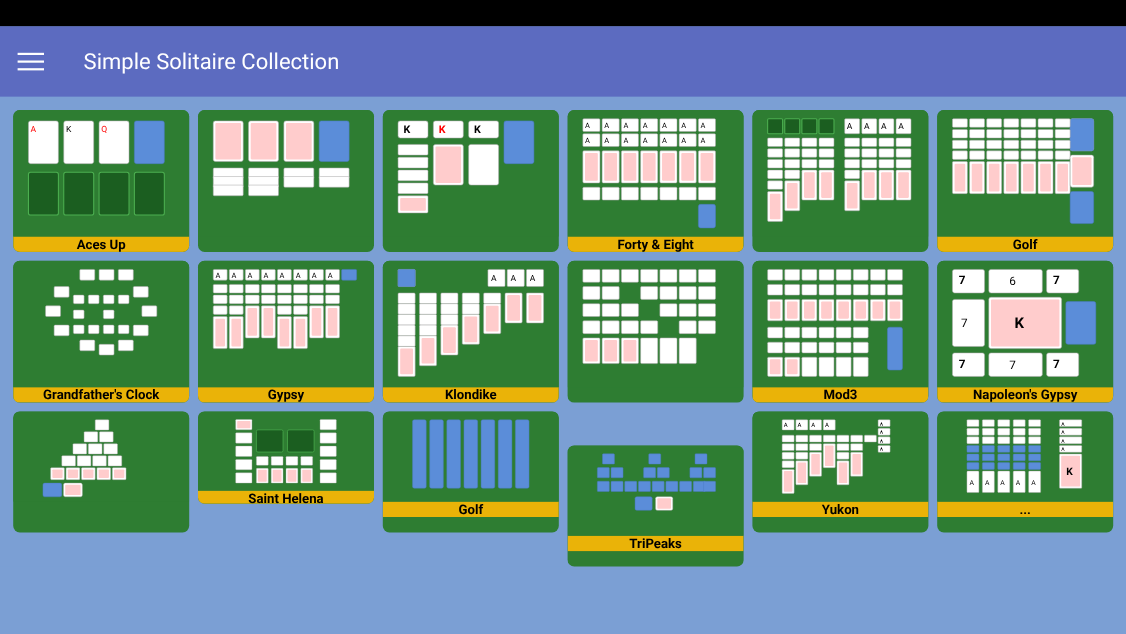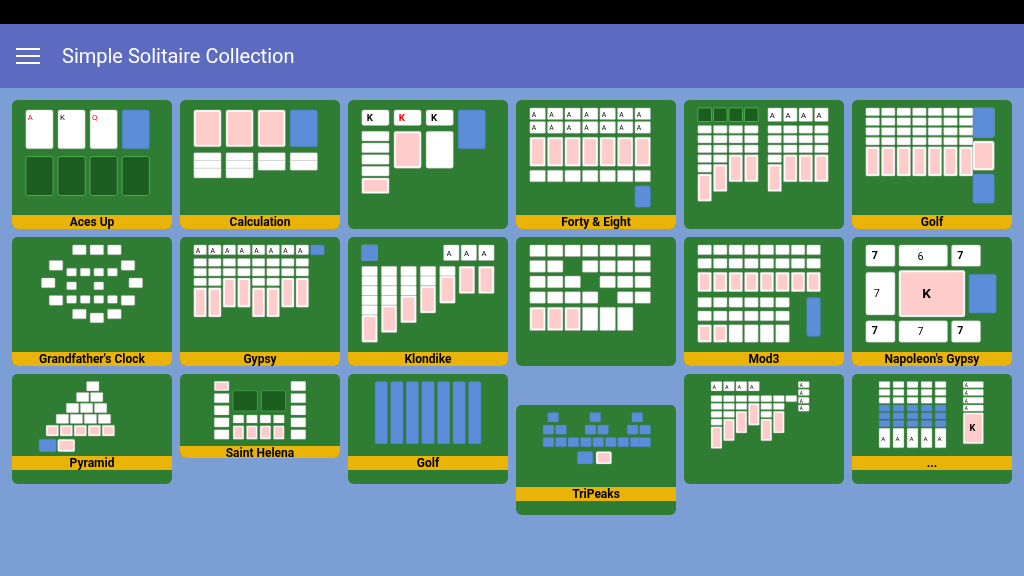--- a/index.html
+++ b/index.html
@@ -16,21 +16,21 @@
       height: 24px;
       width: 100%;
     }
 
     .header {
       background: #5c6bc0;
       height: 64px;
       display: flex;
       align-items: center;
       padding: 0 16px;
-      gap: 22px;
+      gap: 36px;
     }
 
     .hamburger-icon {
       display: flex;
       flex-direction: column;
       gap: 5px;
       cursor: pointer;
     }
 
     .hamburger-icon span {
@@ -155,21 +155,20 @@
           <rect x="2" y="64" width="28" height="10" rx="1" fill="white" stroke="#aaa" stroke-width="0.5"></rect>
           <rect x="35" y="48" width="28" height="10" rx="1" fill="white" stroke="#aaa" stroke-width="0.5"></rect>
           <rect x="35" y="56" width="28" height="10" rx="1" fill="white" stroke="#aaa" stroke-width="0.5"></rect>
           <rect x="35" y="64" width="28" height="10" rx="1" fill="white" stroke="#aaa" stroke-width="0.5"></rect>
           <rect x="68" y="48" width="28" height="10" rx="1" fill="white" stroke="#aaa" stroke-width="0.5"></rect>
           <rect x="68" y="56" width="28" height="10" rx="1" fill="white" stroke="#aaa" stroke-width="0.5"></rect>
           <rect x="101" y="48" width="28" height="10" rx="1" fill="white" stroke="#aaa" stroke-width="0.5"></rect>
           <rect x="101" y="56" width="28" height="10" rx="1" fill="white" stroke="#aaa" stroke-width="0.5"></rect>
         </svg>
       </div>
-      <div class="game-card-label">Calculation</div>
     </div>
 
     <div class="game-card">
       <div class="game-image-container">
         <svg class="game-svg" viewBox="0 0 140 110" xmlns="http://www.w3.org/2000/svg">
 
           <rect x="2" y="4" width="28" height="16" rx="2" fill="white" stroke="#aaa" stroke-width="0.5"></rect>
           <text x="7" y="15" font-size="10" fill="black" font-weight="bold">K</text>
           <rect x="35" y="4" width="28" height="16" rx="2" fill="white" stroke="#aaa" stroke-width="0.5"></rect>
           <text x="40" y="15" font-size="10" fill="red" font-weight="bold">K</text>
@@ -734,21 +733,20 @@
           <rect x="65" y="58" width="16" height="14" rx="1" fill="white" stroke="#aaa" stroke-width="0.5"></rect>
           <rect x="67" y="60" width="12" height="10" rx="1" fill="#ffcccc"></rect>
           <rect x="83" y="58" width="16" height="14" rx="1" fill="white" stroke="#aaa" stroke-width="0.5"></rect>
           <rect x="85" y="60" width="12" height="10" rx="1" fill="#ffcccc"></rect>
 
           <rect x="2" y="76" width="22" height="16" rx="2" fill="#5b8dd9" stroke="#4a7bc0" stroke-width="0.5"></rect>
           <rect x="26" y="76" width="22" height="16" rx="2" fill="white" stroke="#aaa" stroke-width="0.5"></rect>
           <rect x="28" y="78" width="18" height="12" rx="1" fill="#ffcccc"></rect>
         </svg>
       </div>
-      <div class="game-card-label">Pyramid</div>
     </div>
 
     <div class="game-card" style="height:84px;">
       <div class="game-image-container" style="height:82px;">
         <svg class="game-svg" viewBox="0 0 140 95" xmlns="http://www.w3.org/2000/svg">
 
           <rect x="30" y="16" width="36" height="30" rx="2" fill="#1b5e20" stroke="#4caf50" stroke-width="1"></rect>
           <rect x="72" y="16" width="36" height="30" rx="2" fill="#1b5e20" stroke="#4caf50" stroke-width="1"></rect>
 
           <rect x="2" y="2" width="22" height="14" rx="1" fill="white" stroke="#aaa" stroke-width="0.5"></rect>
@@ -882,20 +880,21 @@
           <rect x="114" y="2" width="14" height="8" rx="1" fill="white" stroke="#aaa" stroke-width="0.5"></rect>
           <text x="116" y="9" font-size="6" fill="black">A</text>
           <rect x="114" y="12" width="14" height="8" rx="1" fill="white" stroke="#aaa" stroke-width="0.5"></rect>
           <text x="116" y="19" font-size="6" fill="black">A</text>
           <rect x="114" y="22" width="14" height="8" rx="1" fill="white" stroke="#aaa" stroke-width="0.5"></rect>
           <text x="116" y="29" font-size="6" fill="black">A</text>
           <rect x="114" y="32" width="14" height="8" rx="1" fill="white" stroke="#aaa" stroke-width="0.5"></rect>
           <text x="116" y="39" font-size="6" fill="black">A</text>
         </svg>
       </div>
+      <div class="game-card-label">Yukon</div>
     </div>
 
     <div class="game-card" style="height:110px;">
       <div class="game-image-container" style="height:82px;">
         <svg class="game-svg" viewBox="0 0 140 95" xmlns="http://www.w3.org/2000/svg">
 
           <rect x="2" y="2" width="14" height="8" rx="1" fill="white" stroke="#aaa" stroke-width="0.5"></rect>
           <rect x="2" y="12" width="14" height="8" rx="1" fill="white" stroke="#aaa" stroke-width="0.5"></rect>
           <rect x="2" y="22" width="14" height="8" rx="1" fill="white" stroke="#aaa" stroke-width="0.5"></rect>
           <rect x="2" y="32" width="14" height="8" rx="1" fill="#5b8dd9" stroke="#4a7bc0" stroke-width="0.5"></rect>

